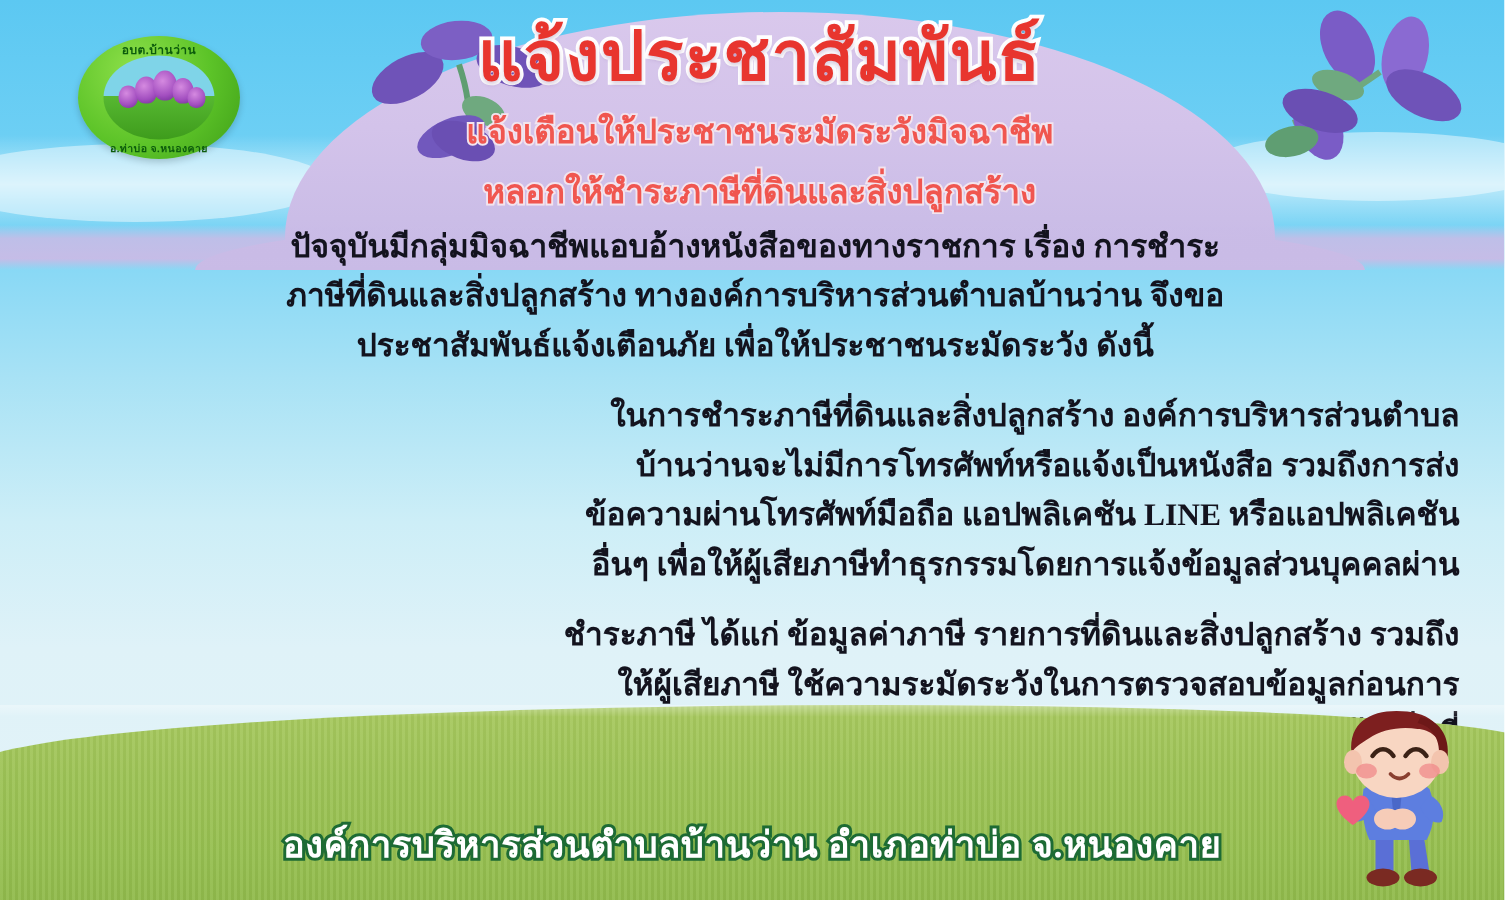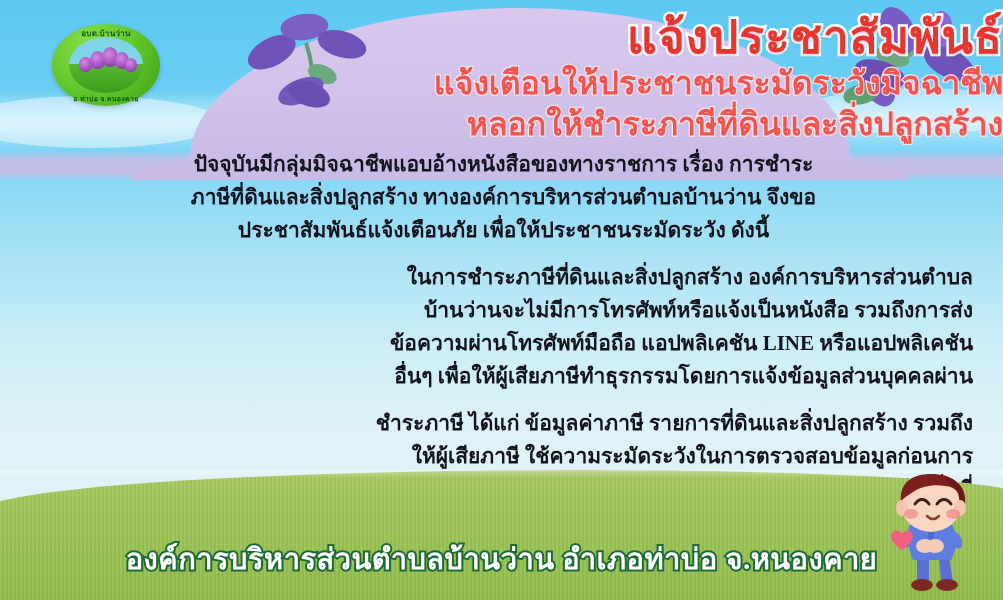--- a/index.html
+++ b/index.html
@@ -106,36 +106,36 @@
   .logo-txt-bot { bottom: 2px; font-size: 7px; }
 
   
   .flower { position: absolute; pointer-events: none; }
 
   
   .headings {
     position: absolute;
     left: 10px; right: 0;
     top: 14px;
-    text-align: right;
+    text-align: center;
     pointer-events: none;
   }
   .title-main {
     font-size: 46px;
     font-weight: bold;
     color: #e8352e;
     line-height: 1.05;
     letter-spacing: 1px;
     -webkit-text-stroke: 5px #ffffff;
     paint-order: stroke fill;
     text-shadow: 0 2px 3px rgba(120,80,140,0.28);
   }
   .title-sub {
-    margin-top: 2px;
-    font-size: 32px;
+    margin-top: 13px;
+    font-size: 22px;
     font-weight: bold;
     color: #f0564f;
     line-height: 1.22;
     -webkit-text-stroke: 2.5px #f3e4ee;
     paint-order: stroke fill;
   }
 
   
   .body-text {
     position: absolute;
@@ -174,21 +174,21 @@
     height: 8px;
     background: linear-gradient(180deg, rgba(255,255,255,0.35), rgba(255,255,255,0));
   }
 
   
   .footer-text {
     position: absolute;
     left: 0; right: 0;
     bottom: 18px;
     text-align: center;
-    font-size: 29px;
+    font-size: 24px;
     font-weight: bold;
     color: #ffffff;
     letter-spacing: .5px;
     -webkit-text-stroke: 4px #1d6b34;
     paint-order: stroke fill;
   }
 
   
   .boy { position: absolute; right: 6px; bottom: 2px; width: 132px; height: 126px; }
 </style>

